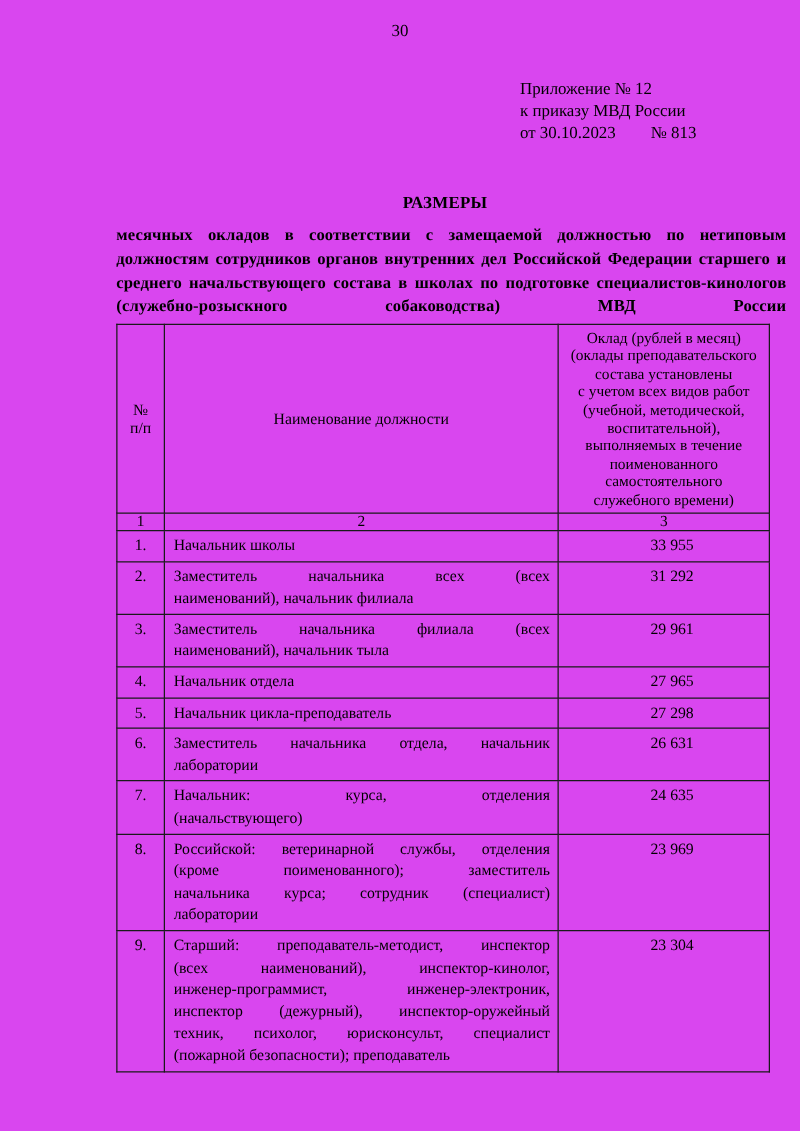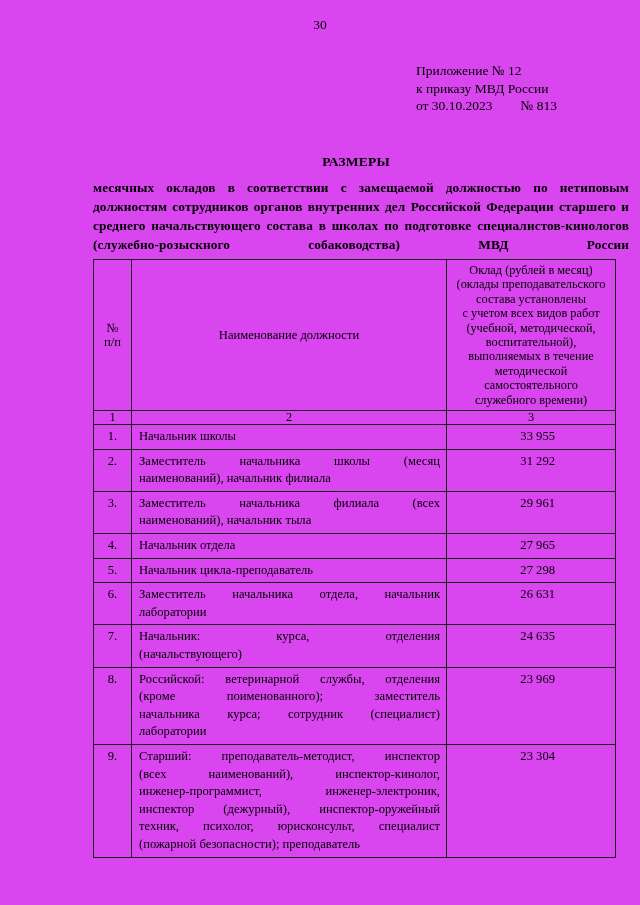--- a/index.html
+++ b/index.html
@@ -194,21 +194,21 @@
         </th>
         <th class="head-title">Наименование должности</th>
         <th class="head-pay">
           <span class="pl">Оклад (рублей в месяц)</span>
           <span class="pl">(оклады преподавательского</span>
           <span class="pl">состава установлены</span>
           <span class="pl">с учетом всех видов работ</span>
           <span class="pl">(учебной, методической,</span>
           <span class="pl">воспитательной),</span>
           <span class="pl">выполняемых в течение</span>
-          <span class="pl">методической</span>
+          <span class="pl">поименованного</span>
           <span class="pl">самостоятельного</span>
           <span class="pl">служебного времени)</span>
         </th>
       </tr>
     </thead>
     <tbody>
       <tr class="colnum-row">
         <td>1</td>
         <td>2</td>
         <td>3</td>
@@ -218,21 +218,21 @@
         <td class="cell-num">1.</td>
         <td class="cell-title">
           <span class="just">Начальник школы</span>
         </td>
         <td class="cell-pay"><span class="pay-inner">33 955</span></td>
       </tr>
 
       <tr class="data-row">
         <td class="cell-num">2.</td>
         <td class="cell-title">
-          <span class="just full">Заместитель начальника школы (месяц</span>
+          <span class="just full">Заместитель начальника всех (всех</span>
           <span class="just">наименований), начальник филиала</span>
         </td>
         <td class="cell-pay"><span class="pay-inner">31 292</span></td>
       </tr>
 
       <tr class="data-row">
         <td class="cell-num">3.</td>
         <td class="cell-title">
           <span class="just full">Заместитель начальника филиала (всех</span>
           <span class="just">наименований), начальник тыла</span>

